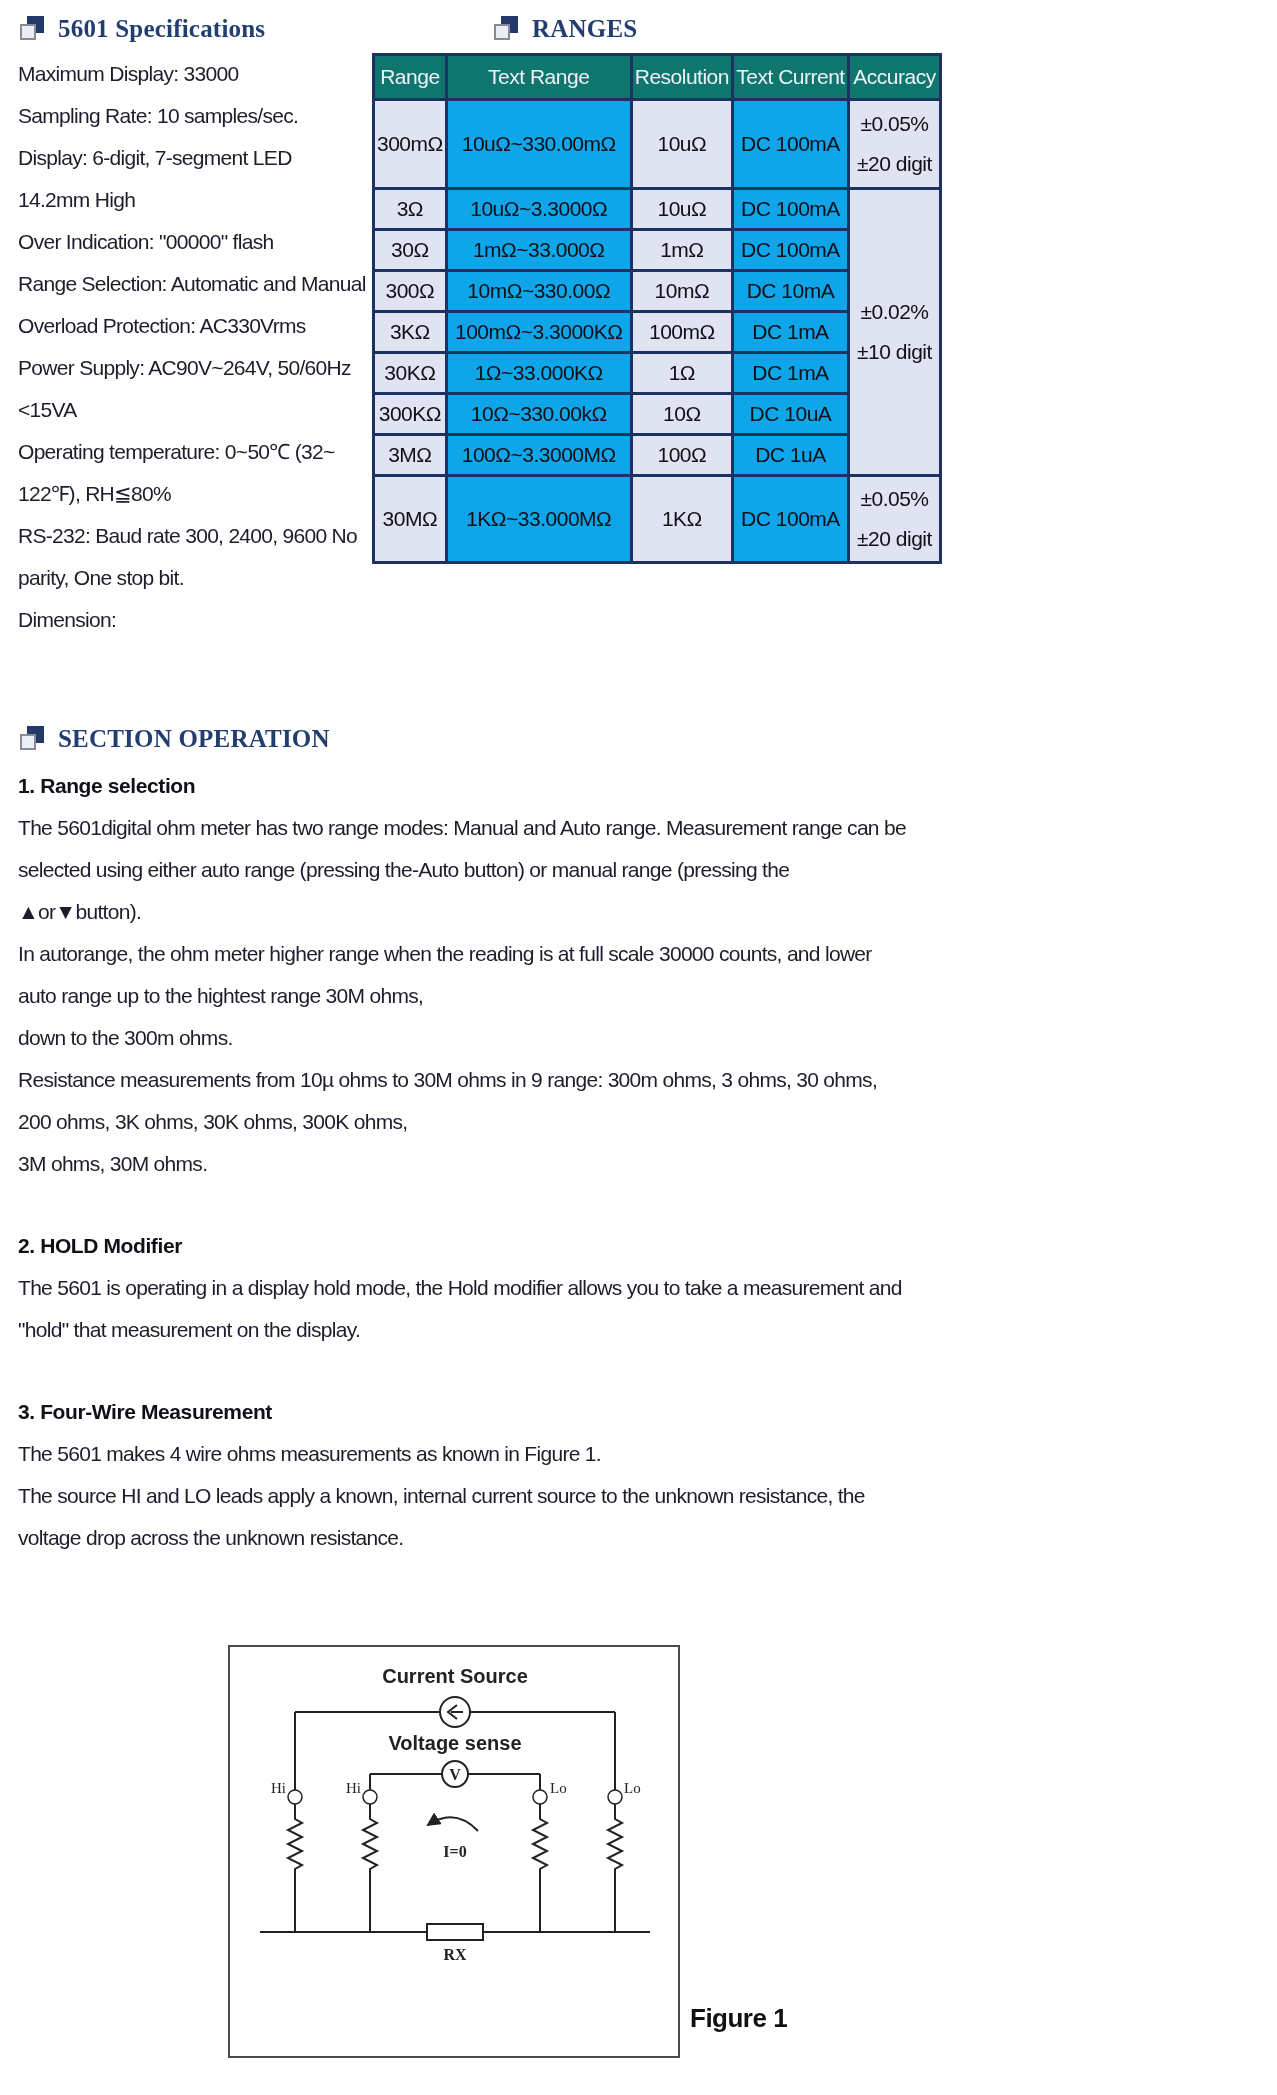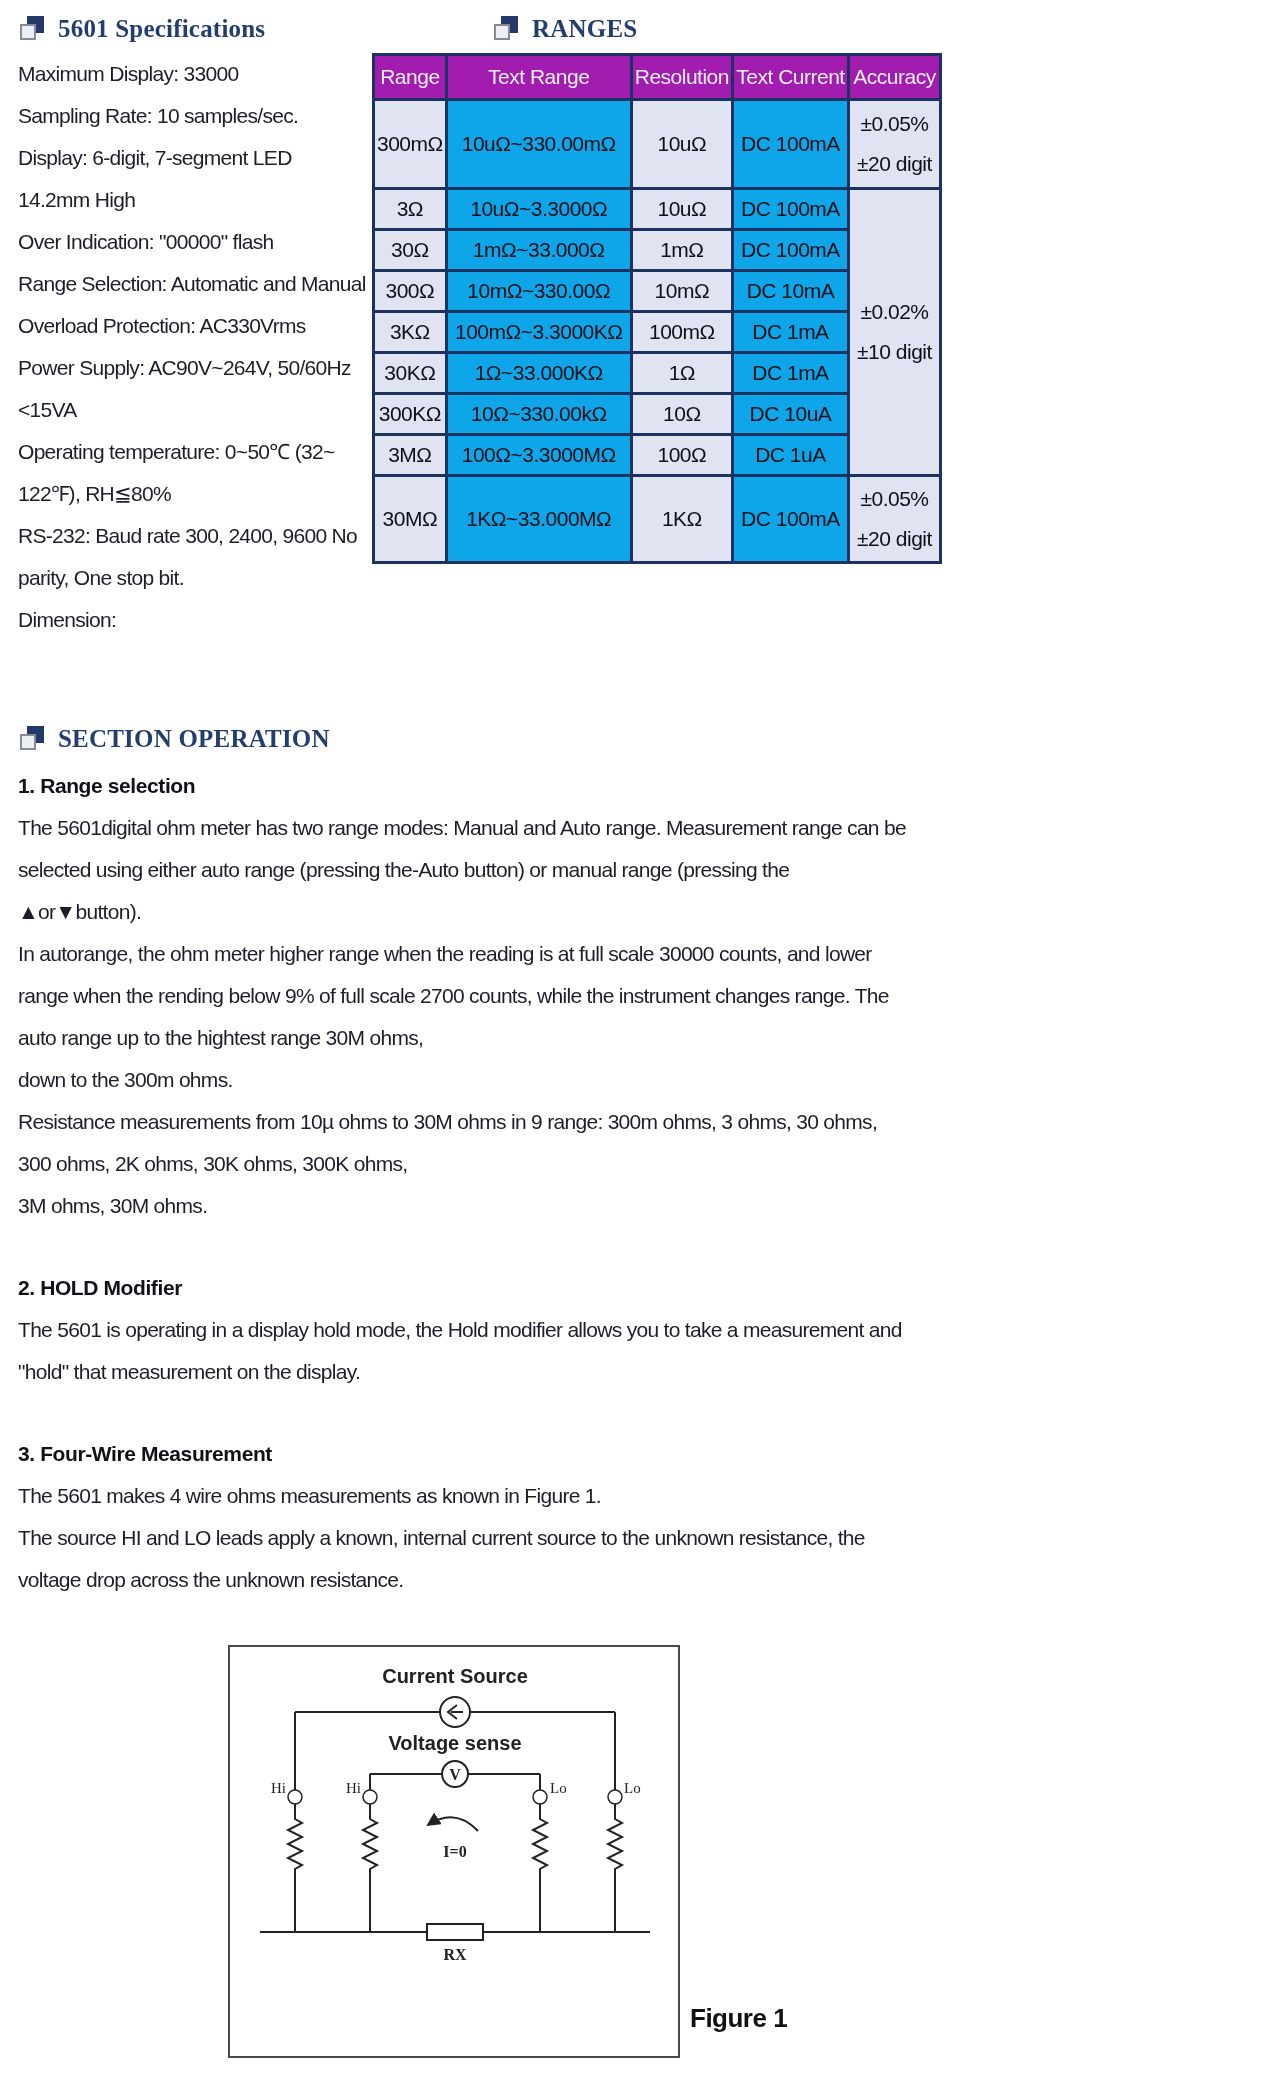--- a/index.html
+++ b/index.html
@@ -30,21 +30,21 @@
   .ranges{position:absolute;left:372px;top:15px;}
   .ranges .sec-head{margin-left:120px;margin-bottom:10px;}
   table.rng{
     border-collapse:collapse;table-layout:fixed;
     font-size:21px;letter-spacing:-0.5px;color:#101018;
   }
   table.rng td,table.rng th{
     border:3px solid #1c3260;text-align:center;vertical-align:middle;padding:0 2px;
   }
   table.rng th{
-    background:#a21caf;color:#eef0fa;font-weight:normal;height:42px;font-size:21px;
+    background:#0f766e;color:#eef0fa;font-weight:normal;height:42px;font-size:21px;
   }
   td.lav{background:#dfe3f2;}
   td.wht{background:#0ea5e9;}
   tr.r-tall td{height:86px;}
   tr.r-mid td{height:38px;}
   tr.r-xtall td{height:84px;}
   td.acc div{line-height:40px;}
   
   .operation{position:absolute;left:18px;top:725px;width:1240px;}
   .sub-title{
@@ -220,28 +220,27 @@
     <div class="sub-title">1. Range selection</div>
     <div>
 
     <div class="body-line">The 5601digital ohm meter has two range modes: Manual and Auto range. Measurement range can be</div>
         <div class="body-line">selected using either auto range (pressing the-Auto button) or manual range (pressing the</div>
         <div class="body-line">▲or▼button).</div>
       </div>
     <div>
 
     <div class="body-line">In autorange, the ohm meter higher range when the reading is at full scale 30000 counts, and lower</div>
-        <div class="body-line">range when the rending below 9% of full scale 2700 counts, while the instrument changes range. The</div>
         <div class="body-line">auto range up to the hightest range 30M ohms,</div>
         <div class="body-line">down to the 300m ohms.</div>
       </div>
     <div>
 
     <div class="body-line">Resistance measurements from 10µ ohms to 30M ohms in 9 range: 300m ohms, 3 ohms, 30 ohms,</div>
-        <div class="body-line">300 ohms, 2K ohms, 30K ohms, 300K ohms,</div>
+        <div class="body-line">200 ohms, 3K ohms, 30K ohms, 300K ohms,</div>
         <div class="body-line">3M ohms, 30M ohms.</div>
       </div>
 
     <div class="sub-title gap">2. HOLD Modifier</div>
     <div>
 
     <div class="body-line">The 5601 is operating in a display hold mode, the Hold modifier allows you to take a measurement and</div>
         <div class="body-line">"hold" that measurement on the display.</div>
       </div>
 

